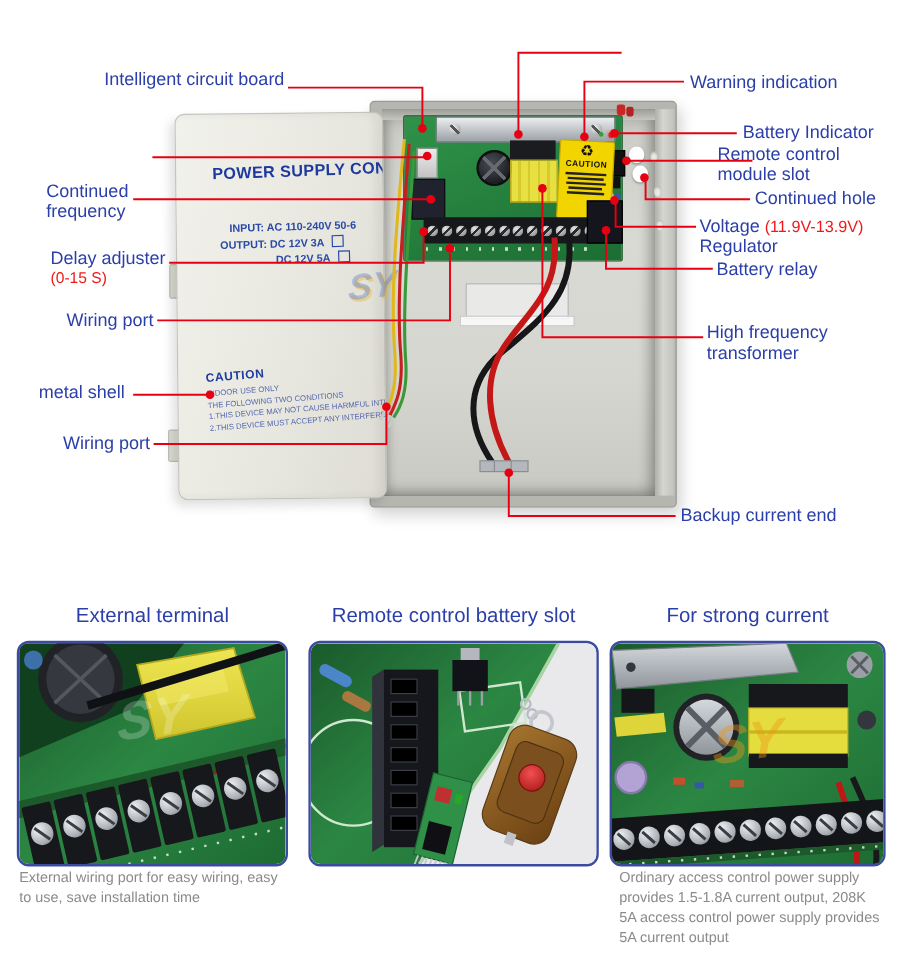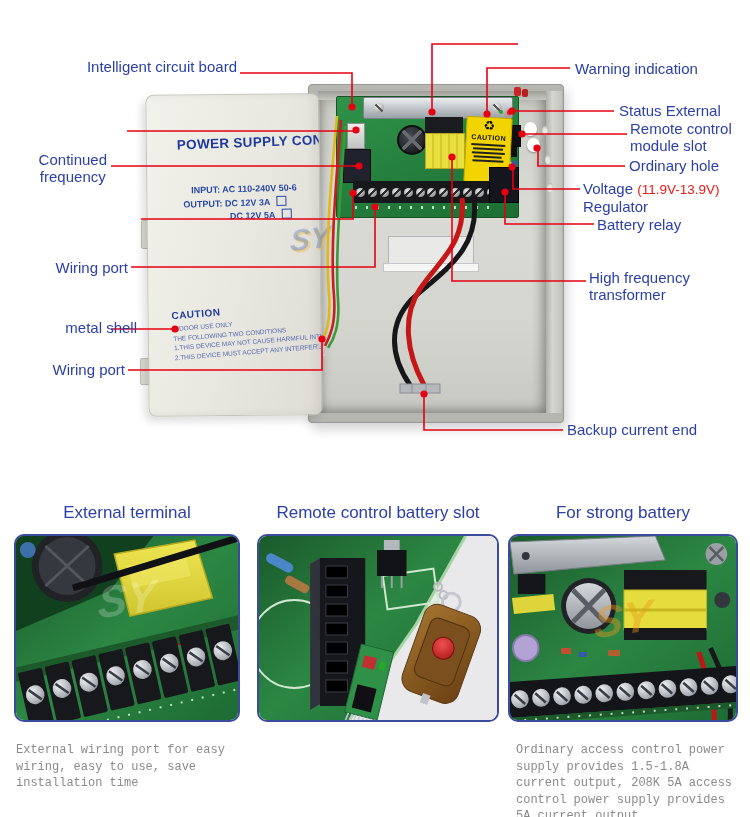--- a/index.html
+++ b/index.html
@@ -1,20 +1,20 @@
 <!DOCTYPE html>
 <html><head>
 <meta charset="utf-8">
 <style>
   html,body{margin:0;padding:0;background:#fff;}
   .canvas{position:relative;width:750px;height:817px;background:#fff;overflow:hidden;
           font-family:"Liberation Sans",sans-serif;}
   
   .lab{position:absolute;font-size:15px;line-height:17px;color:#2b3fa8;white-space:nowrap;z-index:30;}
-  .ra{text-align:center;}
+  .ra{text-align:left;}
   .ls{font-size:13px;color:#f01818;line-height:15px;}
   .lsi{font-size:13.5px;color:#f01818;}
   #callout-svg{position:absolute;left:0;top:0;z-index:25;pointer-events:none;}
   
   .photo{position:absolute;left:140px;top:84px;width:425px;height:338px;z-index:5;}
   .abs{position:absolute;}
   .box-outer{left:168px;top:0;width:254px;height:337px;background:#b6b6b0;border:1px solid #9a9a94;
              border-radius:4px;box-shadow:3px 6px 12px rgba(0,0,0,.18);}
   .box-inner{left:178px;top:7px;width:228px;height:322px;
              background:linear-gradient(180deg,#cbcbc5 0%,#dadad4 35%,#d6d6d0 70%,#c9c9c3 100%);
@@ -79,21 +79,21 @@
   .wm-main{left:150px;top:138px;font-size:30px;color:rgba(70,110,205,.35);
            text-shadow:2px 2px 0 rgba(240,180,25,.38);transform:rotate(-6deg) skewX(-8deg);}
   #photo-wires{position:absolute;left:0;top:0;z-index:8;pointer-events:none;}
   
   .sections{position:absolute;left:0;top:503px;width:750px;z-index:10;}
   .section{position:absolute;top:0;}
   .sec-title{font-size:17px;color:#2b3fa8;text-align:center;height:22px;margin-bottom:9px;}
   .sec-img{height:188px;border:2px solid #3b4ba0;border-radius:10px;overflow:hidden;position:relative;
            background:#fff;box-sizing:border-box;}
   .sec-img svg{display:block;width:100%;height:100%;}
-  .sec-caption{margin-top:20px;font-size:12px;line-height:16.5px;color:#8a8a8a;font-family:Liberation Mono, monospace;}
+  .sec-caption{margin-top:1px;font-size:12px;line-height:16.5px;color:#8a8a8a;}
   .wm-white{left:50%;top:38px;transform:translateX(-50%) rotate(-8deg) skewX(-8deg);font-size:44px;color:rgba(255,255,255,.22);}
   .wm-orange{left:50%;top:58px;transform:translateX(-50%) rotate(-8deg) skewX(-8deg);font-size:44px;color:rgba(235,150,25,.42);}
 </style>
 </head>
 <body>
 
 <div class="canvas">
 
   <svg width="0" height="0" style="position:absolute" aria-hidden="true">
     <defs>
@@ -255,28 +255,29 @@
         <circle cx="537" cy="148" r="3.6"></circle>
       <circle cx="512" cy="167" r="3.6"></circle>
         <circle cx="505" cy="192" r="3.6"></circle>
         <circle cx="452" cy="157" r="3.6"></circle>
       <circle cx="424" cy="394" r="3.6"></circle>
     </g>
   </svg>
 
   <div class="lab ra" style="right:513px;top:58px"><span>Intelligent circuit board</span></div>
   <div class="lab ra" style="right:643px;top:151px"><span>Continued</span><br><span>frequency</span></div>
+  <div class="lab ra" style="right:612px;top:207px"><span>Delay adjuster</span><div class="ls">(0-15 S)</div></div>
   <div class="lab ra" style="right:622px;top:259px"><span>Wiring port</span></div>
-  <div class="lab ra" style="right:613px;top:319px"><span>metal shell</span></div>
+  <div class="lab ra" style="right:646px;top:319px"><span>metal shell</span></div>
   <div class="lab ra" style="right:625px;top:361px"><span>Wiring port</span></div>
 
   <div class="lab" style="left:575px;top:60px"><span>Warning indication</span></div>
-  <div class="lab" style="left:619px;top:102px"><span>Status External</span></div>
-  <div class="lab" style="left:630px;top:120px"><span>Remote control</span><br><span>module slot</span></div>
-  <div class="lab" style="left:629px;top:157px"><span>Ordinary hole</span></div>
+  <div class="lab" style="left:619px;top:102px"><span>Battery Indicator</span></div>
+  <div class="lab" style="left:598px;top:120px"><span>Remote control</span><br><span>module slot</span></div>
+  <div class="lab" style="left:629px;top:157px"><span>Continued hole</span></div>
   <div class="lab" style="left:583px;top:180px"><span>Voltage</span> <span class="lsi">(11.9V-13.9V)</span><br><span>Regulator</span></div>
   <div class="lab" style="left:597px;top:216px"><span>Battery relay</span></div>
   <div class="lab" style="left:589px;top:269px"><span>High frequency</span><br><span>transformer</span></div>
   <div class="lab" style="left:567px;top:421px"><span>Backup current end</span></div>
 
   <div class="sections">
 
     <div class="section" style="left:14px;width:226px">
       <div class="sec-title">External terminal</div>
       <div class="sec-img">
@@ -355,21 +356,21 @@
             <rect x="-30" y="-44" width="60" height="92" rx="14" fill="url(#gbrown)" stroke="#5a3a16"></rect>
             <rect x="-21" y="-31" width="42" height="62" rx="8" fill="#7c4f1f" stroke="#4e320f"></rect>
             <circle cx="0" cy="-4" r="11" fill="url(#gred)" stroke="#7a1010"></circle>
             <rect x="-4" y="45" width="8" height="10" fill="#c0c4ca"></rect>
           </g>
         </svg>
       </div>
     </div>
 
     <div class="section" style="left:508px;width:230px">
-      <div class="sec-title">For strong battery</div>
+      <div class="sec-title">For strong current</div>
       <div class="sec-img">
         <svg viewBox="0 0 230 184" preserveAspectRatio="none">
           <rect width="230" height="184" fill="url(#ggreen)"></rect>
           <polygon points="0,6 148,0 158,24 4,38" fill="url(#gmetal)" stroke="#777d83"></polygon>
           <circle cx="16" cy="20" r="4" fill="#33363c"></circle>
           <rect x="8" y="38" width="28" height="20" fill="#15161a"></rect>
           <polygon points="2,62 44,58 46,74 4,78" fill="#ddd53a"></polygon>
           <circle cx="80" cy="70" r="28" fill="#202226"></circle>
           <circle cx="80" cy="70" r="23" fill="url(#gmetal)"></circle>
           <path d="M64,54 L96,86 M96,54 L64,86" stroke="#5a5e64" stroke-width="5"></path>

